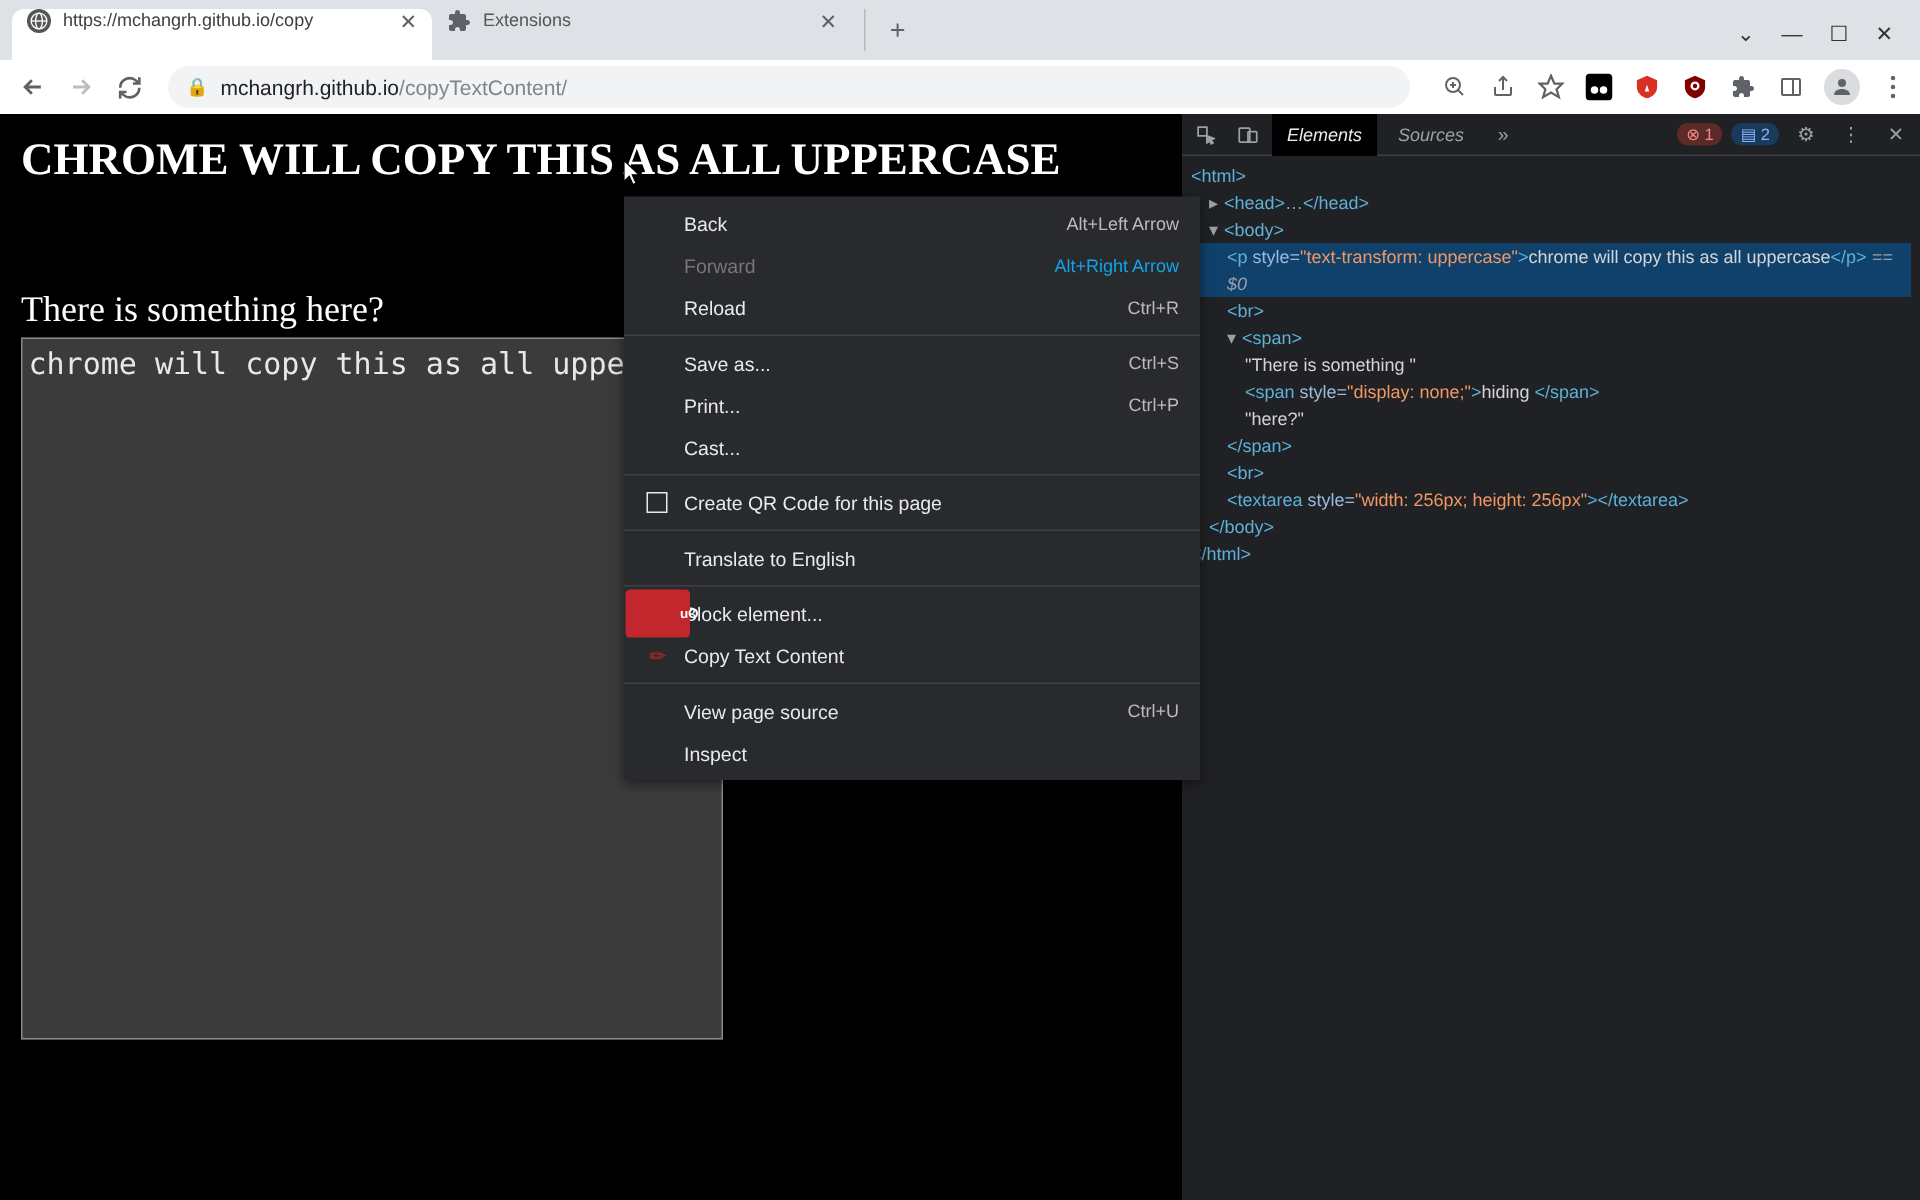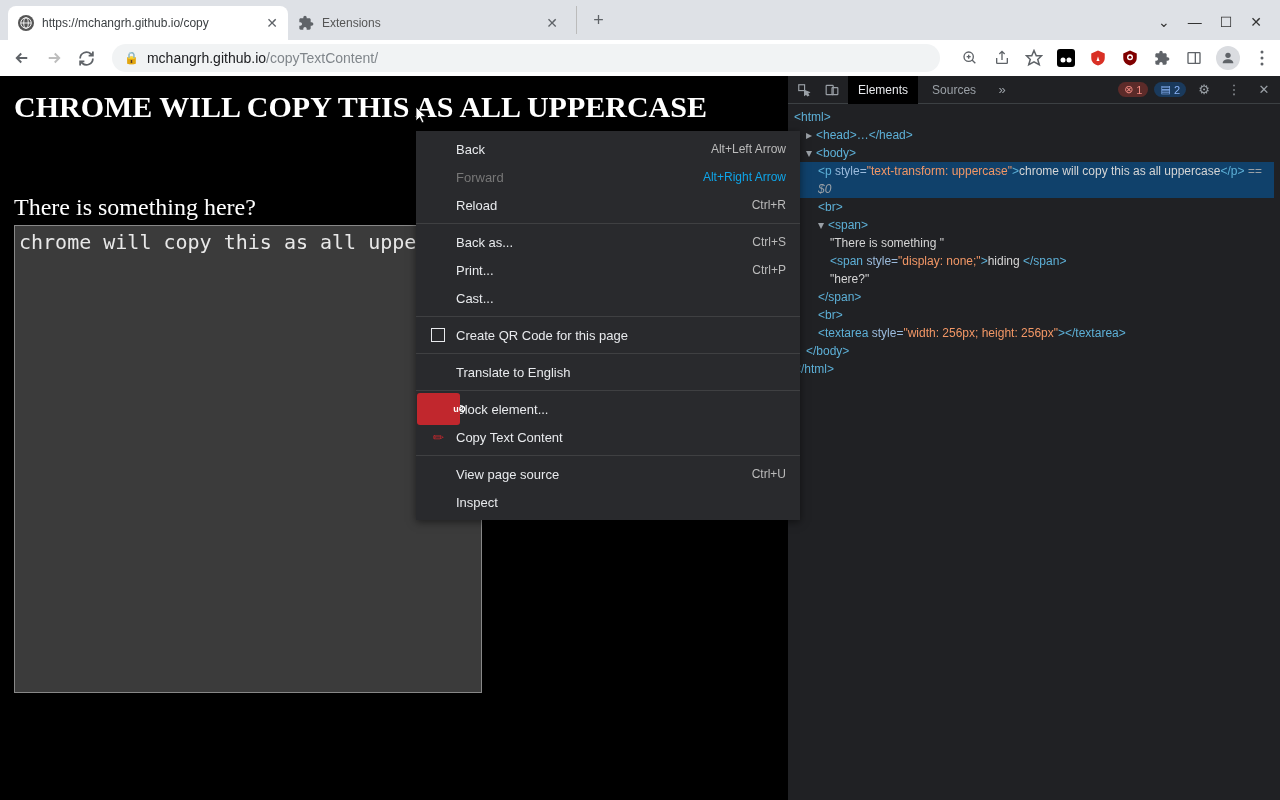--- a/index.html
+++ b/index.html
@@ -1,21 +1,21 @@
 <!DOCTYPE html>
 <html><head>
 <meta charset="utf-8">
 <style>
 * { margin: 0; padding: 0; box-sizing: border-box; font-family: "Segoe UI", Arial, sans-serif; }
 body { width: 1280px; height: 800px; background: #dee1e6; overflow: hidden; position: relative; }
 
 
 .titlebar { height: 40px; background: #dee1e6; display: flex; align-items: flex-end; }
 .tabs { display: flex; height: 34px; margin-left: 8px; }
-.tab { display: flex; align-items: center; padding: 0 10px; width: 280px; height: 34px; border-radius: 8px 8px 0 0; font-size: 12px; color: #555; gap: 8px; }
+.tab { display: flex; align-items: flex-start; padding: 0 10px; width: 280px; height: 34px; border-radius: 8px 8px 0 0; font-size: 12px; color: #555; gap: 8px; }
 .tab.active { background: #fff; color: #3c4043; }
 .tab-favicon { width: 16px; height: 16px; border-radius: 50%; background: #555; display: flex; align-items: center; justify-content: center; }
 .tab-title { flex: 1; white-space: nowrap; overflow: hidden; text-overflow: ellipsis; }
 .tab-close { font-size: 14px; color: #5f6368; }
 .ext-icon { width: 16px; height: 16px; color: #5f6368; }
 .newtab { width: 28px; height: 28px; display: flex; align-items: center; justify-content: center; font-size: 18px; color: #5f6368; margin-left: 8px; border-left: 1px solid #bbb; padding-left: 16px; }
 .win-controls { margin-left: auto; display: flex; gap: 18px; padding: 0 18px 10px 0; align-items: center; color: #333; }
 .win-controls span { font-size: 14px; }
 
 
@@ -48,21 +48,21 @@
 .ctx-item { position: relative; }
 .ctx-icon-wrap { position: absolute; left: 14px; width: 16px; display: flex; align-items: center; justify-content: center; }
 .qr-icon { width: 14px; height: 14px; border: 1.5px solid #e8eaed; }
 .ublock-icon { width: 16px; height: 32px; background: #c1272d; border-radius: 3px; display: flex; align-items: center; justify-content: center; color: #fff; font-size: 9px; font-weight: bold; padding-left: 43px; }
 .dropper-icon { font-size: 13px; transform: rotate(-45deg); color: #c1272d; }
 
 
 .devtools { flex: 1; background: #202124; color: #e8eaed; font-family: Menlo, Consolas, monospace; font-size: 12px; display: flex; flex-direction: column; }
 .dev-header { height: 28px; display: flex; align-items: center; border-bottom: 1px solid #3c4043; padding: 0 4px; gap: 4px; }
 .dev-icon { width: 24px; height: 24px; display: flex; align-items: center; justify-content: center; color: #9aa0a6; font-size: 13px; }
-.dev-tab { padding: 0 10px; height: 28px; display: flex; align-items: center; color: #9aa0a6; font-family: "Segoe UI", sans-serif; }
+.dev-tab { padding: 0 10px; height: 28px; display: flex; align-items: center; color: #9aa0a6; font-family: "Segoe UI", sans-serif; font-style: italic; }
 .dev-tab.active { background: #000; color: #e8eaed; }
 .dev-badges { margin-left: auto; display: flex; gap: 6px; align-items: center; }
 .badge { padding: 1px 6px; border-radius: 8px; font-size: 11px; font-family: sans-serif; display: flex; align-items: center; gap: 3px; }
 .badge.err { background: #5c2b29; color: #f28b82; }
 .badge.msg { background: #1a3a5c; color: #8ab4f8; }
 .dev-body { flex: 1; padding: 4px 6px; line-height: 18px; overflow: hidden; }
 .tag { color: #5db0d7; }
 .attr-name { color: #9bbbdc; }
 .attr-val { color: #f29766; }
 .expand { color: #9aa0a6; display: inline-block; width: 10px; }
@@ -268,21 +268,21 @@
   <div class="ctx-item disabled">
       <span class="ctx-label">Forward</span>
       <span class="ctx-shortcut">Alt+Right Arrow</span>
     </div>
   <div class="ctx-item">
       <span class="ctx-label">Reload</span>
       <span class="ctx-shortcut">Ctrl+R</span>
     </div>
   <div class="ctx-sep"></div>
   <div class="ctx-item">
-      <span class="ctx-label">Back as...</span>
+      <span class="ctx-label">Save as...</span>
       <span class="ctx-shortcut">Ctrl+S</span>
     </div>
   <div class="ctx-item">
       <span class="ctx-label">Print...</span>
       <span class="ctx-shortcut">Ctrl+P</span>
     </div>
   <div class="ctx-item">
       <span class="ctx-label">Cast...</span>
     </div>
   <div class="ctx-sep"></div>

